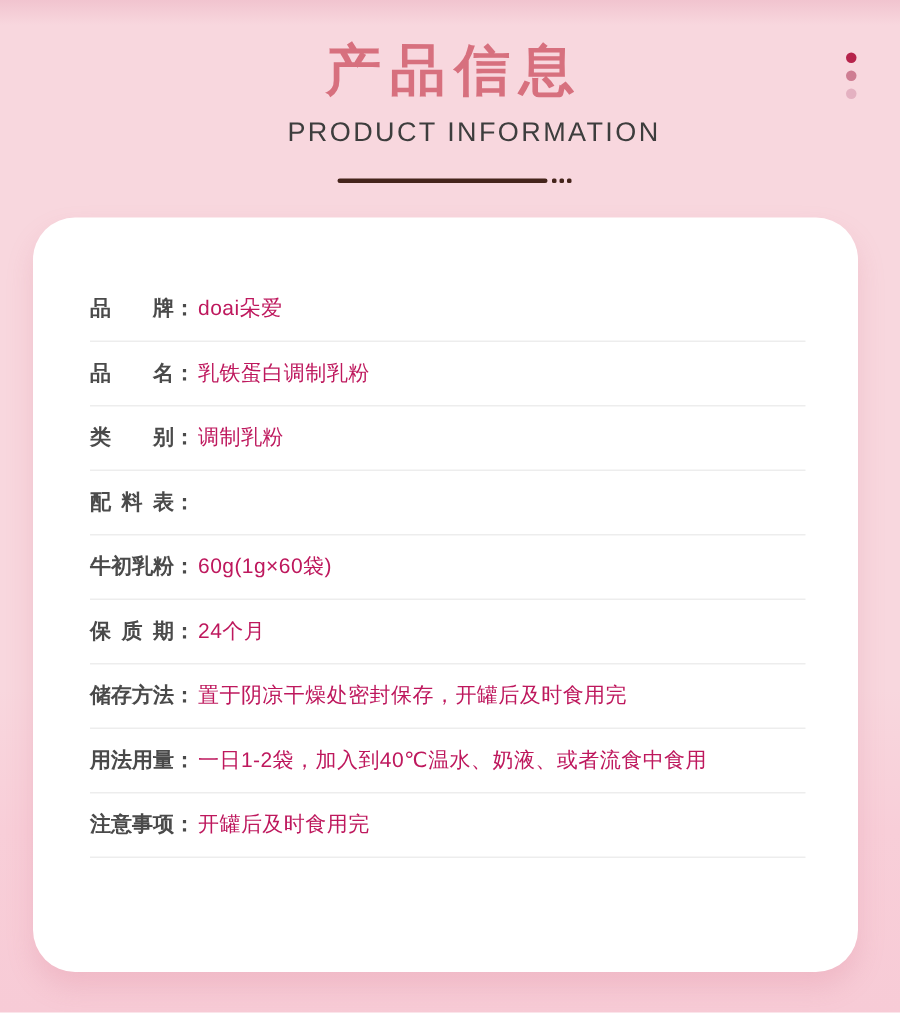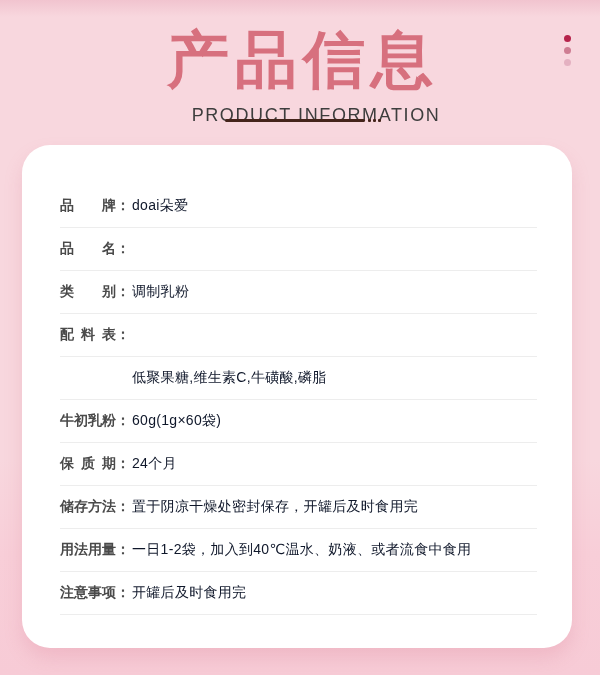--- a/index.html
+++ b/index.html
@@ -9,21 +9,21 @@
     overflow: hidden;
   }
   body {
     position: relative;
     background: linear-gradient(180deg, #f1c4cf 0%, #f8d7de 2.5%, #f8d7de 68%, #f8ced8 82%, #f7cbd6 100%);
   }
   
   .header { position: absolute; top: 0; left: 0; width: 600px; text-align: center; }
   .page-title {
     margin-top: 27px;
-    font-size: 62px;
+    font-size: 37px;
     font-weight: bold;
     letter-spacing: 6px;
     padding-left: 6px; 
     color: #d7707e;
     line-height: 1.08;
   }
   .page-subtitle {
     margin-top: 11px;
     font-size: 18px;
     font-weight: 500;
@@ -78,21 +78,21 @@
   }
   .info-colon {
     display: inline-block;
     width: 14px;
     flex: 0 0 14px;
     font-weight: 600;
     color: #4a4a4a;
   }
   .info-value {
     margin-left: 2px;
-    color: #0f172a;
+    color: #be185d;
     letter-spacing: 0.3px;
   }
 </style>
 </head>
 <body>
 
 <div class="header">
   <div class="page-title" style="color: rgb(215, 112, 126);">产品信息</div>
   <div class="page-subtitle">PRODUCT INFORMATION</div>
   <div class="title-underline" style="background: rgb(69, 36, 27);"></div>
@@ -111,34 +111,30 @@
 
 <div class="card">
   <div class="info-row">
     <span class="info-label">品牌</span>
     <span class="info-colon">：</span>
     <span class="info-value">doai朵爱</span>
   </div>
   <div class="info-row">
     <span class="info-label">品名</span>
     <span class="info-colon">：</span>
+    <span class="info-value">乳铁蛋白调制乳粉</span>
   </div>
   <div class="info-row">
     <span class="info-label">类别</span>
     <span class="info-colon">：</span>
     <span class="info-value">调制乳粉</span>
   </div>
   <div class="info-row">
     <span class="info-label">配料表</span>
     <span class="info-colon">：</span>
-  </div>
-  <div class="info-row">
-    <span class="info-label"></span>
-    <span class="info-colon"></span>
-    <span class="info-value">低聚果糖,维生素C,牛磺酸,磷脂</span>
   </div>
   <div class="info-row">
     <span class="info-label">牛初乳粉</span>
     <span class="info-colon">：</span>
     <span class="info-value">60g(1g×60袋)</span>
   </div>
   <div class="info-row">
     <span class="info-label">保质期</span>
     <span class="info-colon">：</span>
     <span class="info-value">24个月</span>

